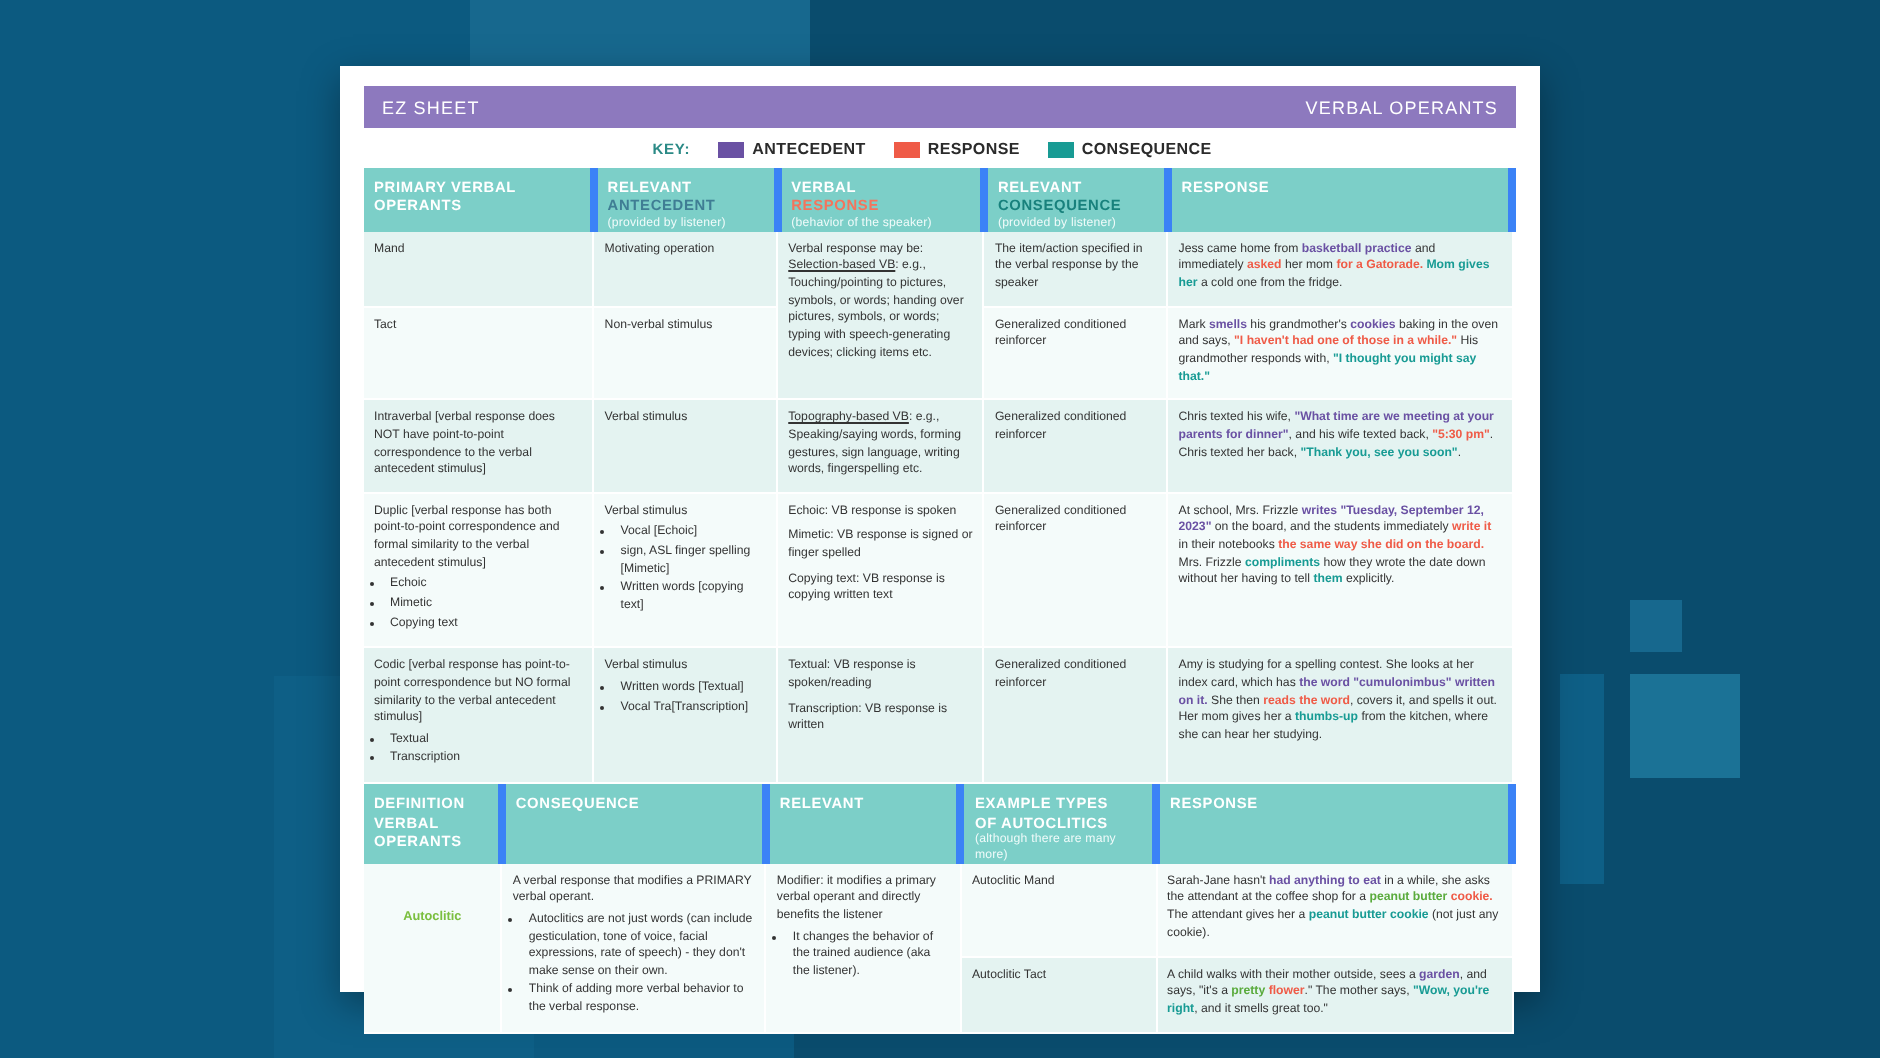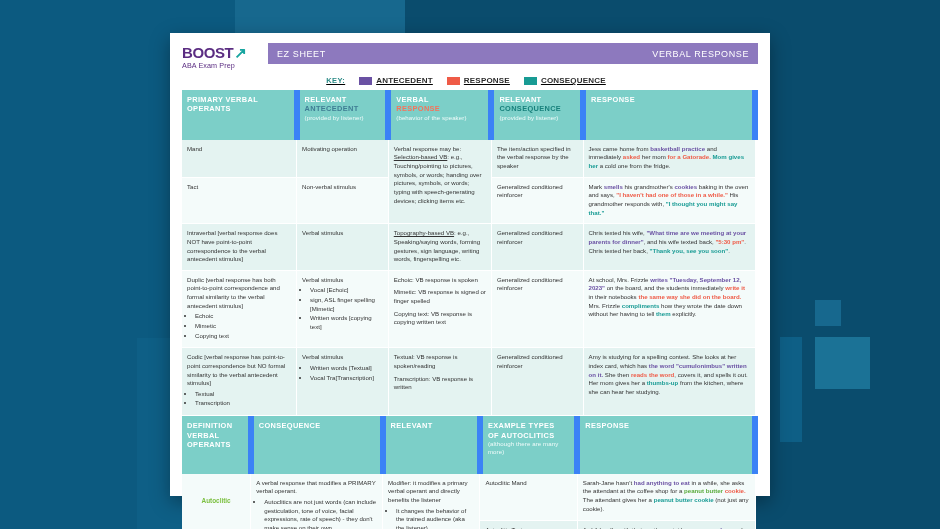--- a/index.html
+++ b/index.html
@@ -33,33 +33,33 @@
   .logo .swoosh{ color:#18a5a0; font-size:15px; margin-left:1px; }
   .logo .sub{ font-size:7.2px; color:#5b2d82; letter-spacing:.1px; margin-top:1px;}
   .ezbar{
     flex:1; background:#8d79be; color:#fff;
     display:flex; align-items:center; justify-content:space-between;
     padding:4px 9px; height:21px;
   }
   .ezbar span{ font-size:9px; font-weight:normal; letter-spacing:.6px; }
 
   
-  .keyrow{ display:flex; justify-content:center; align-items:center; gap:14px; margin:6px 0 5px 0; padding-right:8px;text-decoration:underline;}
+  .keyrow{ display:flex; justify-content:center; align-items:center; gap:14px; margin:6px 0 5px 0; padding-right:8px;}
   .keyrow .klabel{ font-size:7.5px; font-weight:bold; color:#2b8a86; letter-spacing:.4px;}
   .kitem{ display:flex; align-items:center; gap:4px; }
   .sw{ width:13px; height:8px; display:inline-block; }
   .kitem b{ font-size:8px; font-weight:bold; color:#2b2b2b; letter-spacing:.2px;}
 
   
   table{ width:100%; border-collapse:collapse; table-layout:fixed; }
   th{
     background:#7ccfc8; color:#fff; text-align:left; vertical-align:top;
     font-size:7.4px; font-weight:bold; letter-spacing:.35px;
-    padding:5px 5px 18px 5px; line-height:1.28;
-    border-right:6px solid #3b82f6;
+    padding:5px 5px 0 5px; line-height:1.28;
+    border-right:4px solid #3b82f6;
   }
   th .sub2{ font-weight:normal; font-size:6.1px; letter-spacing:.1px; display:block; color:#f0fbfa;}
   th .resp{ color:#f4745c; }
   th .cons{ color:#18817c; }
   th .ante{ color:#3f7d94; }
   td{
     vertical-align:top; font-size:6.1px; line-height:1.42; color:#333;
     padding:5px 5px 6px 5px; border-right:1px solid #ffffff;
     border-bottom:1px solid #ffffff;
   }
@@ -87,30 +87,23 @@
     <div class="blk" style="left: 267px; top: 338px; width: 130px; height: 191px; background: rgb(12, 90, 128);"></div>
     <div class="blk" style="left: 405px; top: 120px; width: 35px; height: 60px; background: rgb(27, 114, 150);"></div>
     <div class="blk" style="left: 815px; top: 300px; width: 26px; height: 26px; background: rgb(23, 104, 142);"></div>
     <div class="blk" style="left: 815px; top: 337px; width: 55px; height: 52px; background: rgb(27, 114, 150);"></div>
     <div class="blk" style="left: 780px; top: 337px; width: 22px; height: 105px; background: rgb(14, 95, 134);"></div>
   </div>
 
 <div id="sheet">
 
   <div class="topbar">
-    <div class="logo">
-      <div class="boost">
-        <span>BOOST</span>
-        <span class="swoosh">↗</span>
-      </div>
-      <div class="sub">ABA Exam Prep</div>
-    </div>
     <div class="ezbar">
       <span>EZ SHEET</span>
-      <span>VERBAL RESPONSE</span>
+      <span>VERBAL OPERANTS</span>
     </div>
   </div>
 
   <div class="keyrow">
     <span class="klabel">KEY:</span>
     <span class="kitem">
       <i class="sw" style="background:#6a51a3"></i>
       <b>ANTECEDENT</b>
     </span>
     <span class="kitem">

